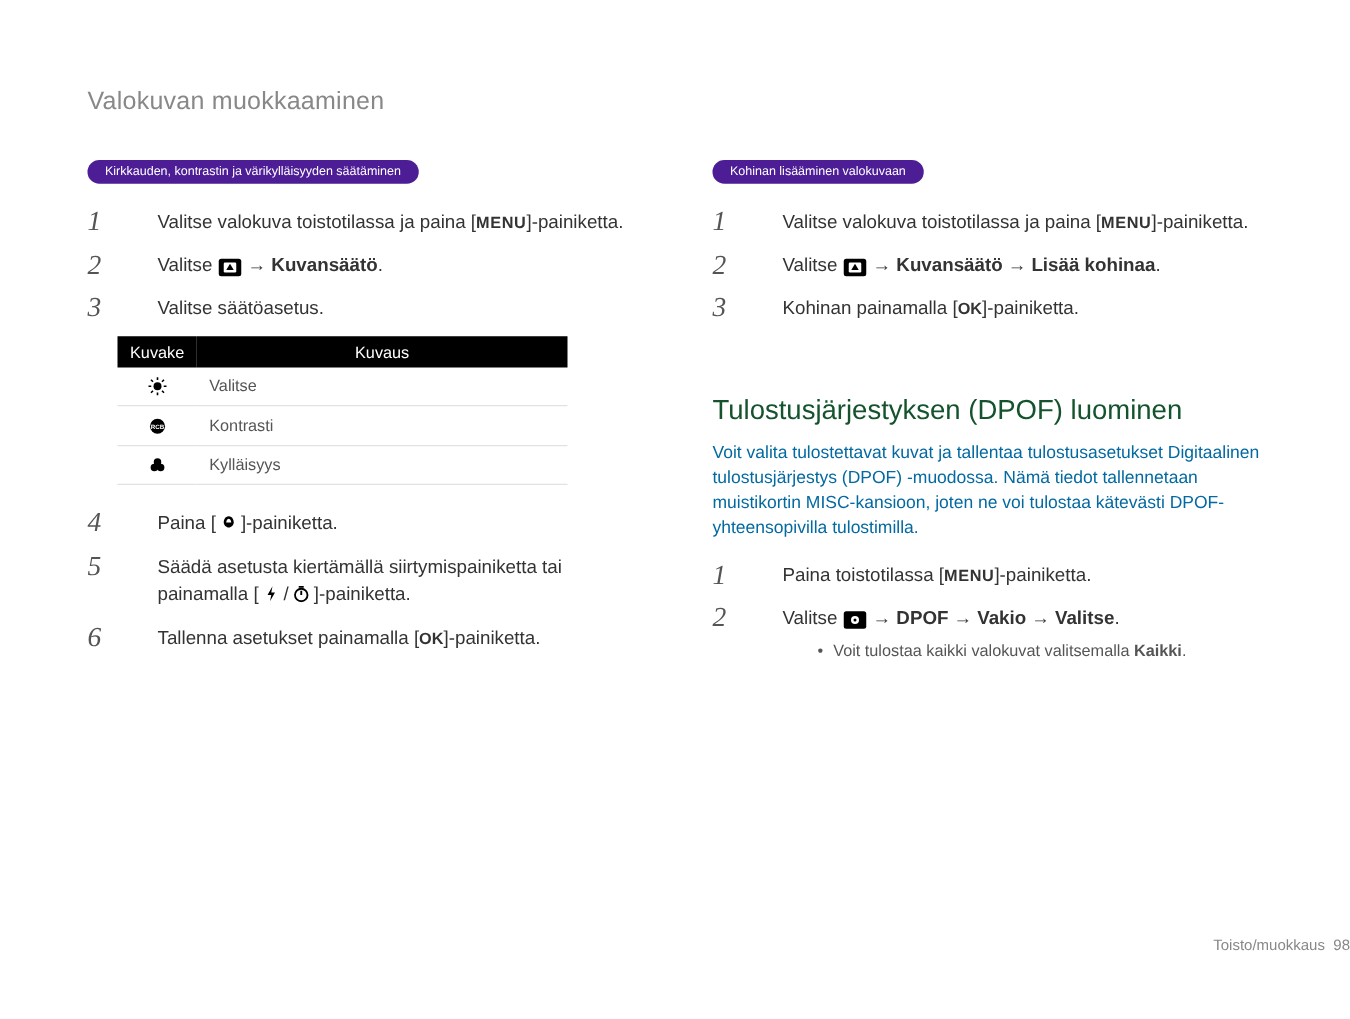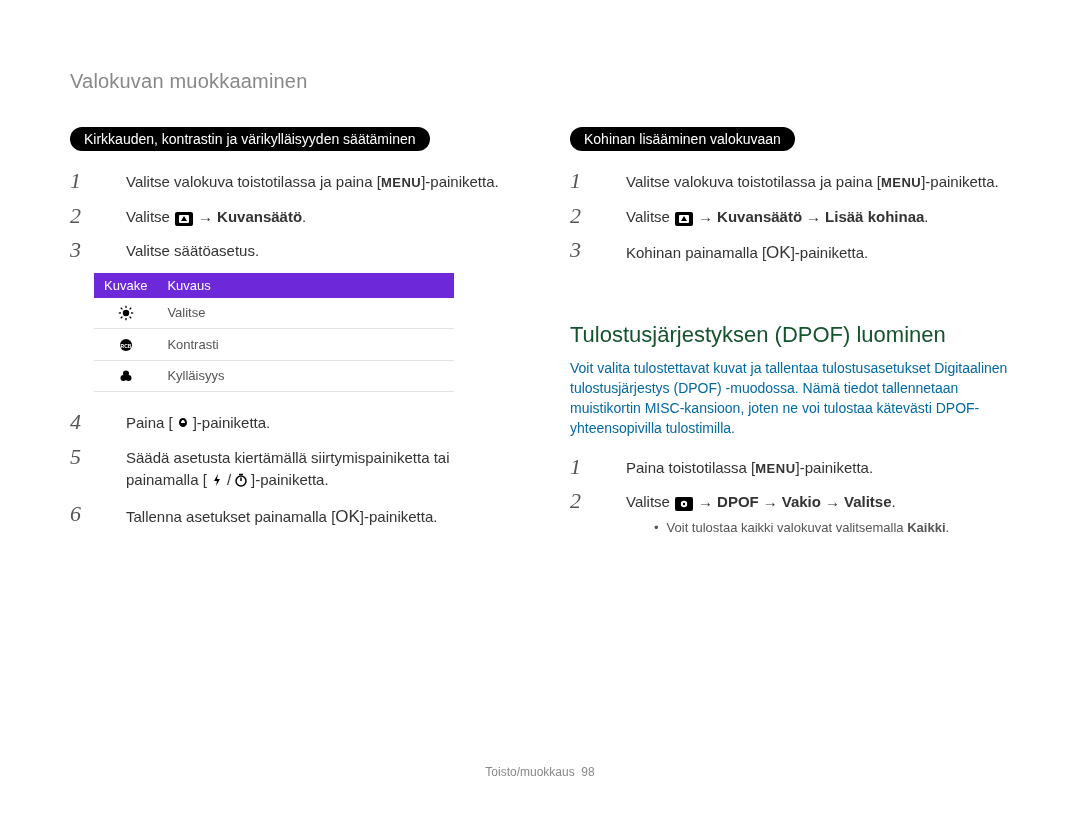--- a/index.html
+++ b/index.html
@@ -19,23 +19,23 @@
     margin-bottom: 34px;
     letter-spacing: 0.2px;
   }
   .columns {
     display: flex;
     gap: 60px;
   }
   .col { flex: 1; }
   .pill {
     display: inline-block;
-    background: #000000;
+    background: #4c1d95;
     color: #fff;
-    font-size: 14px;
+    font-size: 10px;
     padding: 4px 14px;
     border-radius: 12px;
     margin-bottom: 18px;
   }
   .step {
     display: flex;
     align-items: flex-start;
     gap: 10px;
     margin-bottom: 10px;
     font-size: 15px;
@@ -68,34 +68,34 @@
     color:#fff;
     font-size:9px;
     font-weight:bold;
   }
   .menu-word {
     font-weight: bold;
     font-size: 13px;
     letter-spacing: 0.5px;
   }
   .ok-word {
-    font-weight: normal;
-    font-size: 17px;
+    font-weight: bold;
+    font-size: 13px;
   }
   table.icon-table {
     border-collapse: collapse;
     width: 360px;
     margin: 8px 0 18px 24px;
     font-size: 13px;
   }
   .icon-table th {
-    background: #6d28d9;
+    background: #000000;
     color: #fff;
     font-weight: normal;
-    text-align: left;
+    text-align: center;
     padding: 5px 10px;
   }
   .icon-table td {
     border-bottom: 1px solid #e2e2e2;
     padding: 7px 10px;
     color: #555;
   }
   .icon-table td.icon-cell { width: 50px; text-align:center; }
   .tbl-icon {
     display:inline-block;
@@ -117,23 +117,23 @@
   .sub-bullet {
     display:flex;
     gap:8px;
     font-size:13px;
     color:#555;
     margin-left: 28px;
     margin-top:4px;
   }
   .footer {
     position:absolute;
-    bottom: 36px;
+    bottom: 52px;
     left:0; right:0;
-    text-align:center;
+    text-align:right;
     font-size:12px;
     color:#888;
   }
 </style>
 </head>
 <body>
 
 <div class="page-title">Valokuvan muokkaaminen</div>
 
 <div class="columns">

